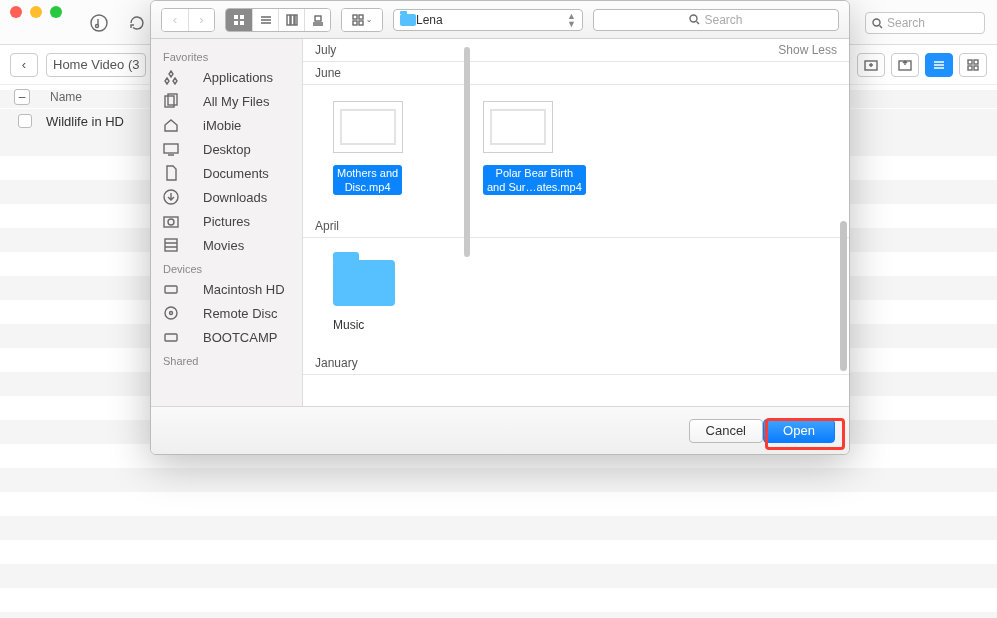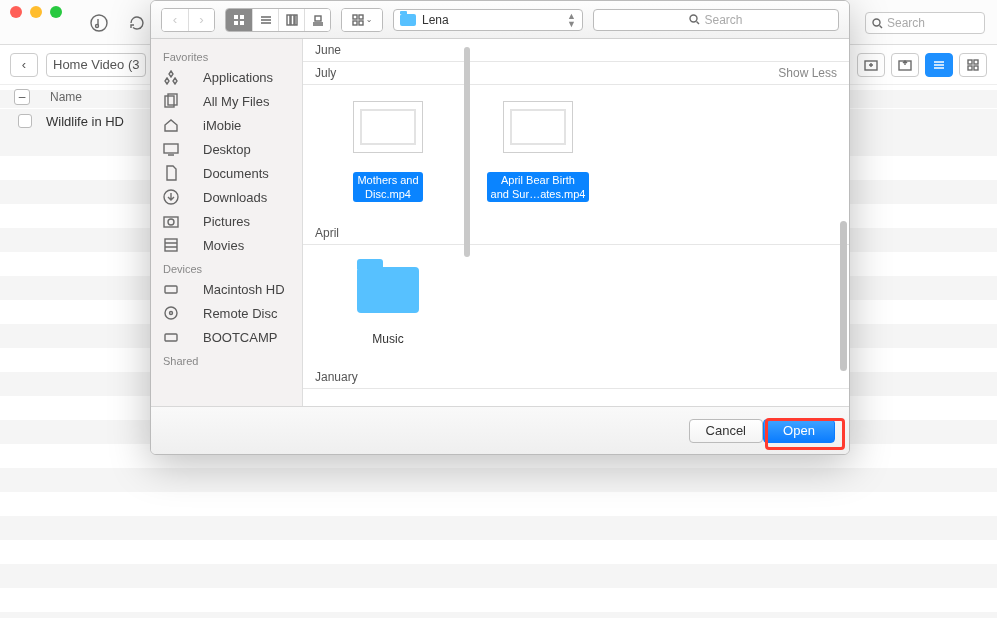--- a/index.html
+++ b/index.html
@@ -22,35 +22,35 @@
   .minus-badge{position:absolute;left:14px;top:89px;width:16px;height:16px;border:1px solid #bbb;border-radius:3px;background:#fff;display:flex;align-items:center;justify-content:center;font-size:12px;color:#555;}
 
   
   .dialog{position:absolute;top:0;left:150px;width:700px;height:455px;background:#fafafa;border:1px solid #bbb;border-radius:6px;box-shadow:0 10px 40px rgba(0,0,0,0.25);display:flex;flex-direction:column;overflow:hidden;}
   .dlg-toolbar{height:38px;background:linear-gradient(#fdfdfd,#f1f1f1);border-bottom:1px solid #d0d0d0;display:flex;align-items:center;padding:0 10px;gap:10px;}
   .seg{display:flex;border:1px solid #bbb;border-radius:4px;overflow:hidden;background:#fff;}
   .seg button{border:none;background:#fff;width:26px;height:22px;display:flex;align-items:center;justify-content:center;color:#555;cursor:default;border-left:1px solid #ddd;}
   .seg button:first-child{border-left:none;}
   .seg button.sel{background:#8a8a8a;color:#fff;}
   .seg button:disabled{color:#ccc;}
-  .loc-pop{flex:0 0 190px;height:22px;border:1px solid #bbb;border-radius:4px;background:#fff;display:flex;align-items:center;padding:0 6px;gap:6px;font-size:12px;color:#333;}
+  .loc-pop{flex:0 0 190px;height:22px;border:1px solid #bbb;border-radius:4px;background:#fff;display:flex;align-items:center;padding:0 6px;font-size:12px;color:#333;}
   .folder-ico{width:16px;height:12px;background:#57c1ff;border-radius:2px;position:relative;}
   .folder-ico:before{content:"";position:absolute;top:-3px;left:0;width:7px;height:3px;background:#57c1ff;border-radius:1px 1px 0 0;}
   .updn{margin-left:auto;color:#888;font-size:9px;line-height:8px;}
   .dlg-search{flex:1;height:22px;border:1px solid #bbb;border-radius:4px;background:#fff;display:flex;align-items:center;justify-content:center;gap:4px;color:#aaa;font-size:12px;}
   .dlg-body{flex:1;display:flex;min-height:0;}
   .sidebar{width:152px;background:#f4f2f2;border-right:1px solid #ddd;overflow-y:auto;padding:6px 0;}
   .sb-hdr{font-size:11px;color:#888;padding:6px 12px 2px;}
   .sb-item{display:flex;align-items:center;gap:24px;padding:4px 12px;color:#444;font-size:13px;cursor:default;}
   .sb-item svg,.sb-ico{width:16px;height:16px;flex:0 0 16px;}
   .content{flex:1;overflow-y:auto;background:#fff;}
   .sec-hd{display:flex;justify-content:space-between;align-items:center;padding:4px 12px;border-bottom:1px solid #e6e6e6;font-size:12px;color:#555;background:#fff;position:sticky;top:0;}
   .sec-hd .less{color:#888;font-size:12px;}
   .grid{display:flex;gap:40px;padding:16px 30px 20px;}
-  .file{width:110px;display:flex;flex-direction:column;align-items:center;gap:19px;}
+  .file{width:110px;display:flex;flex-direction:column;align-items:flex-start;gap:12px;}
   .thumb{width:70px;height:52px;background:#fff;border:1px solid #cfcfcf;display:flex;align-items:center;justify-content:center;position:relative;}
   .thumb .inner{width:56px;height:36px;background:#fff;border:2px solid #e3e3e3;}
   .label{background:#0a84ff;color:#fff;font-size:11px;line-height:14px;padding:1px 4px;border-radius:3px;text-align:center;white-space:pre-line;}
   .folder-thumb{width:62px;height:46px;background:#57c1ff;border-radius:4px;margin-top:6px;position:relative;}
   .folder-thumb:before{content:"";position:absolute;top:-8px;left:0;width:26px;height:10px;background:#57c1ff;border-radius:3px 3px 0 0;}
   .plain-label{font-size:12px;color:#333;}
   .dlg-footer{height:48px;border-top:1px solid #d8d8d8;background:linear-gradient(#f9f9f9,#efefef);display:flex;align-items:center;justify-content:flex-end;padding:0 14px;}
   .btn{height:24px;padding:0 16px;border:1px solid #bbb;border-radius:4px;background:linear-gradient(#fff,#f4f4f4);font-size:13px;color:#333;display:flex;align-items:center;}
   .btn.primary{background:linear-gradient(#3fa3ff,#0a7cff);color:#fff;border-color:#0a7cff;min-width:72px;justify-content:center;}
   .red-ring{position:absolute;border:3px solid #ff3b30;border-radius:4px;pointer-events:none;} 
@@ -268,38 +268,38 @@
             <rect x="2" y="5" width="12" height="7" rx="1"></rect>
           </svg>
           <span>BOOTCAMP</span>
         </div>
 
       <div class="sb-hdr">Shared</div>
     </div>
 
     <div class="content">
       <div class="sec-hd">
-        <span>June</span>
-      </div>
-      <div class="sec-hd">
         <span>July</span>
         <span class="less">Show Less</span>
+      </div>
+      <div class="sec-hd">
+        <span>June</span>
       </div>
       <div class="grid">
         <div class="file">
           <div class="thumb">
               <div class="inner"></div>
             </div>
           <div class="label"><span>Mothers and</span><br><span>Disc.mp4</span></div>
         </div>
         <div class="file">
           <div class="thumb">
               <div class="inner"></div>
             </div>
-          <div class="label"><span>April Bear Birth</span><br><span>and Sur…ates.mp4</span></div>
+          <div class="label"><span>Polar Bear Birth</span><br><span>and Sur…ates.mp4</span></div>
         </div>
       </div>
       <div class="sec-hd">
         <span>April</span>
       </div>
       <div class="grid">
         <div class="file">
           <div class="folder-thumb"></div>
           <div class="plain-label">Music</div>
         </div>

